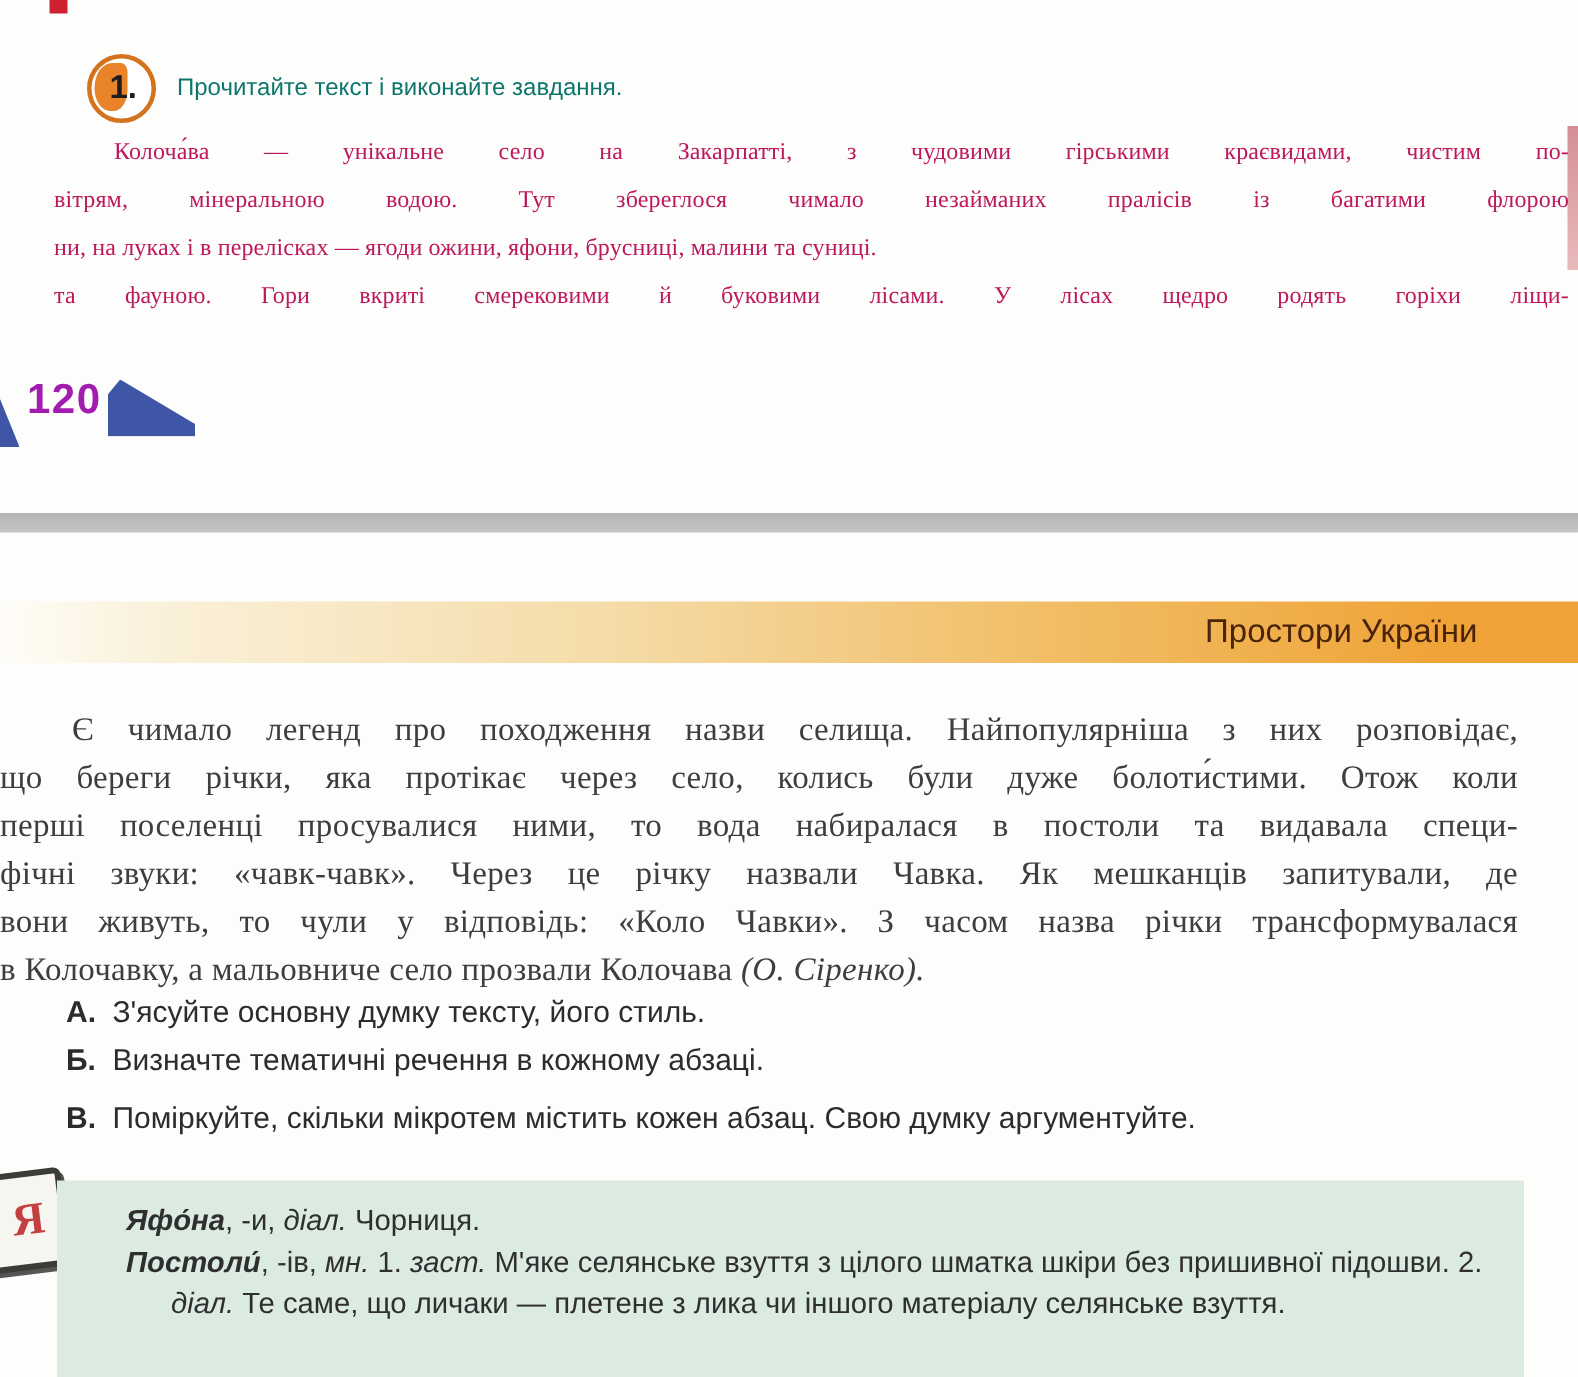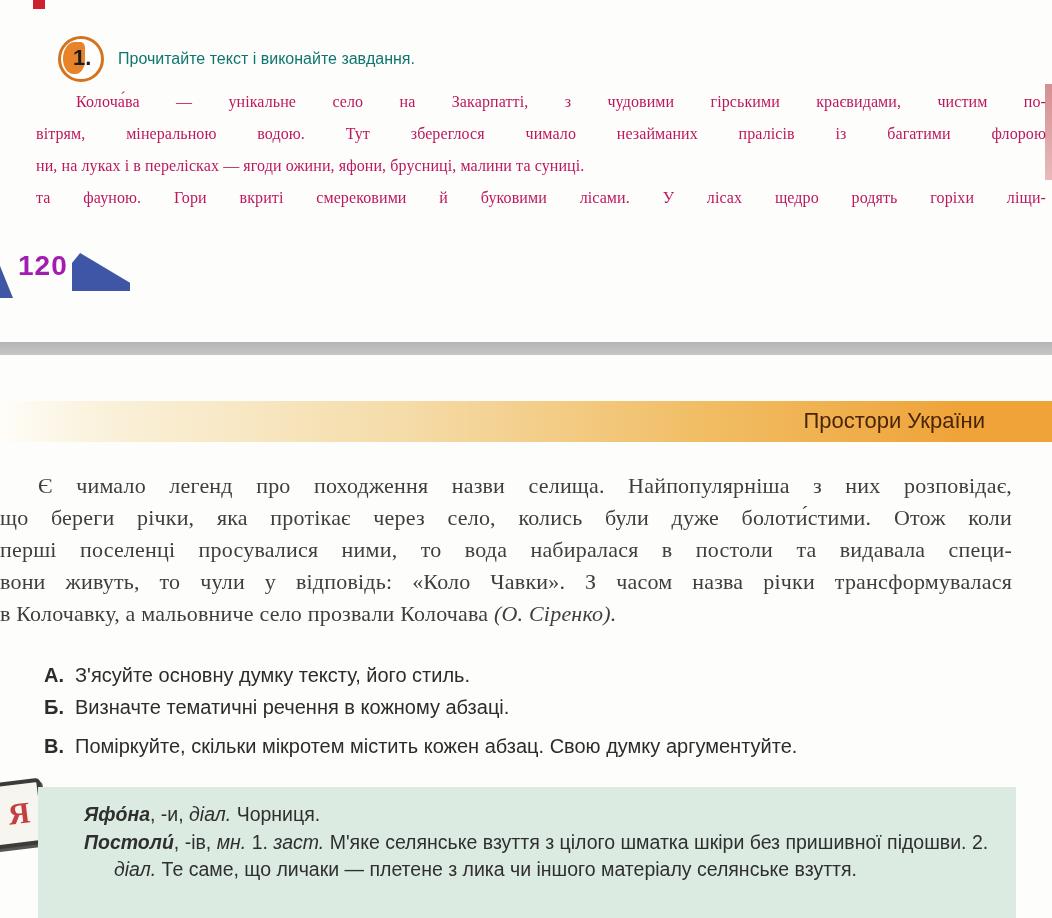--- a/index.html
+++ b/index.html
@@ -24,21 +24,21 @@
   .ex-title{font-family:Liberation Sans, sans-serif;font-size:16px;color:#0f766e;}
 
   
   .jline{text-align:justify;text-align-last:justify;white-space:normal;}
   .jline.jlast{text-align-last:left;}
   .para1{position:absolute;left:36px;top:86px;width:1010px;font-size:16px;line-height:32px;
          color:#be185d;letter-spacing:.1px;}
   .para1 .jline:first-child{text-indent:40px;}
   .para2{position:absolute;left:0;top:470px;width:1012px;font-size:22px;line-height:32px;
          color:#3e3e3e;letter-spacing:.2px;}
-  .para2 .jline:first-child{text-indent:38px;}
+  .para2 .jline:first-child{text-indent:38px;padding-left:10px;}
   .it{font-style:italic;}
   .bit{font-style:italic;font-weight:bold;}
 
   
   .pageno{position:absolute;left:18px;top:250px;font-family:"Liberation Sans",sans-serif;
           font-weight:bold;font-size:28px;color:#a21caf;letter-spacing:1px;}
   .fin-left{position:absolute;left:0;top:266px;width:13px;height:32px;background:#3e56a5;
           clip-path:polygon(0 0,100% 100%,0 100%);}
   .fin-right{position:absolute;left:72px;top:253px;width:58px;height:38px;background:#3e56a5;
           clip-path:polygon(14% 0,100% 78%,100% 100%,0 100%,0 26%);}
@@ -104,20 +104,21 @@
   <div class="gray-band"></div>
 
   <div class="orange-band">
     <div class="hdr">Простори України</div>
   </div>
 
   <div class="para2">
       <div class="jline">Є чимало легенд про походження назви селища. Найпопулярніша з них розповідає,</div>
       <div class="jline">що береги річки, яка протікає через село, колись були дуже болоти́стими. Отож коли</div>
       <div class="jline">перші поселенці просувалися ними, то вода набиралася в постоли та видавала специ-</div>
+      <div class="jline">фічні звуки: «чавк-чавк». Через це річку назвали Чавка. Як мешканців запитували, де</div>
       <div class="jline">вони живуть, то чули у відповідь: «Коло Чавки». З часом назва річки трансформувалася</div>
       <div class="jline jlast"><span>в Колочавку, а мальовниче село прозвали Колочава </span><span class="it">(О. Сіренко).</span></div>
     </div>
 
   <div class="tasks">
       <div class="task"><span class="tlabel">А.</span><span class="ttext">З'ясуйте основну думку тексту, його стиль.</span></div>
       <div class="task"><span class="tlabel">Б.</span><span class="ttext">Визначте тематичні речення в кожному абзаці.</span></div>
       <div class="task"><span class="tlabel">В.</span><span class="ttext">Поміркуйте, скільки мікротем містить кожен абзац. Свою думку аргументуйте.</span></div>
     </div>
 

